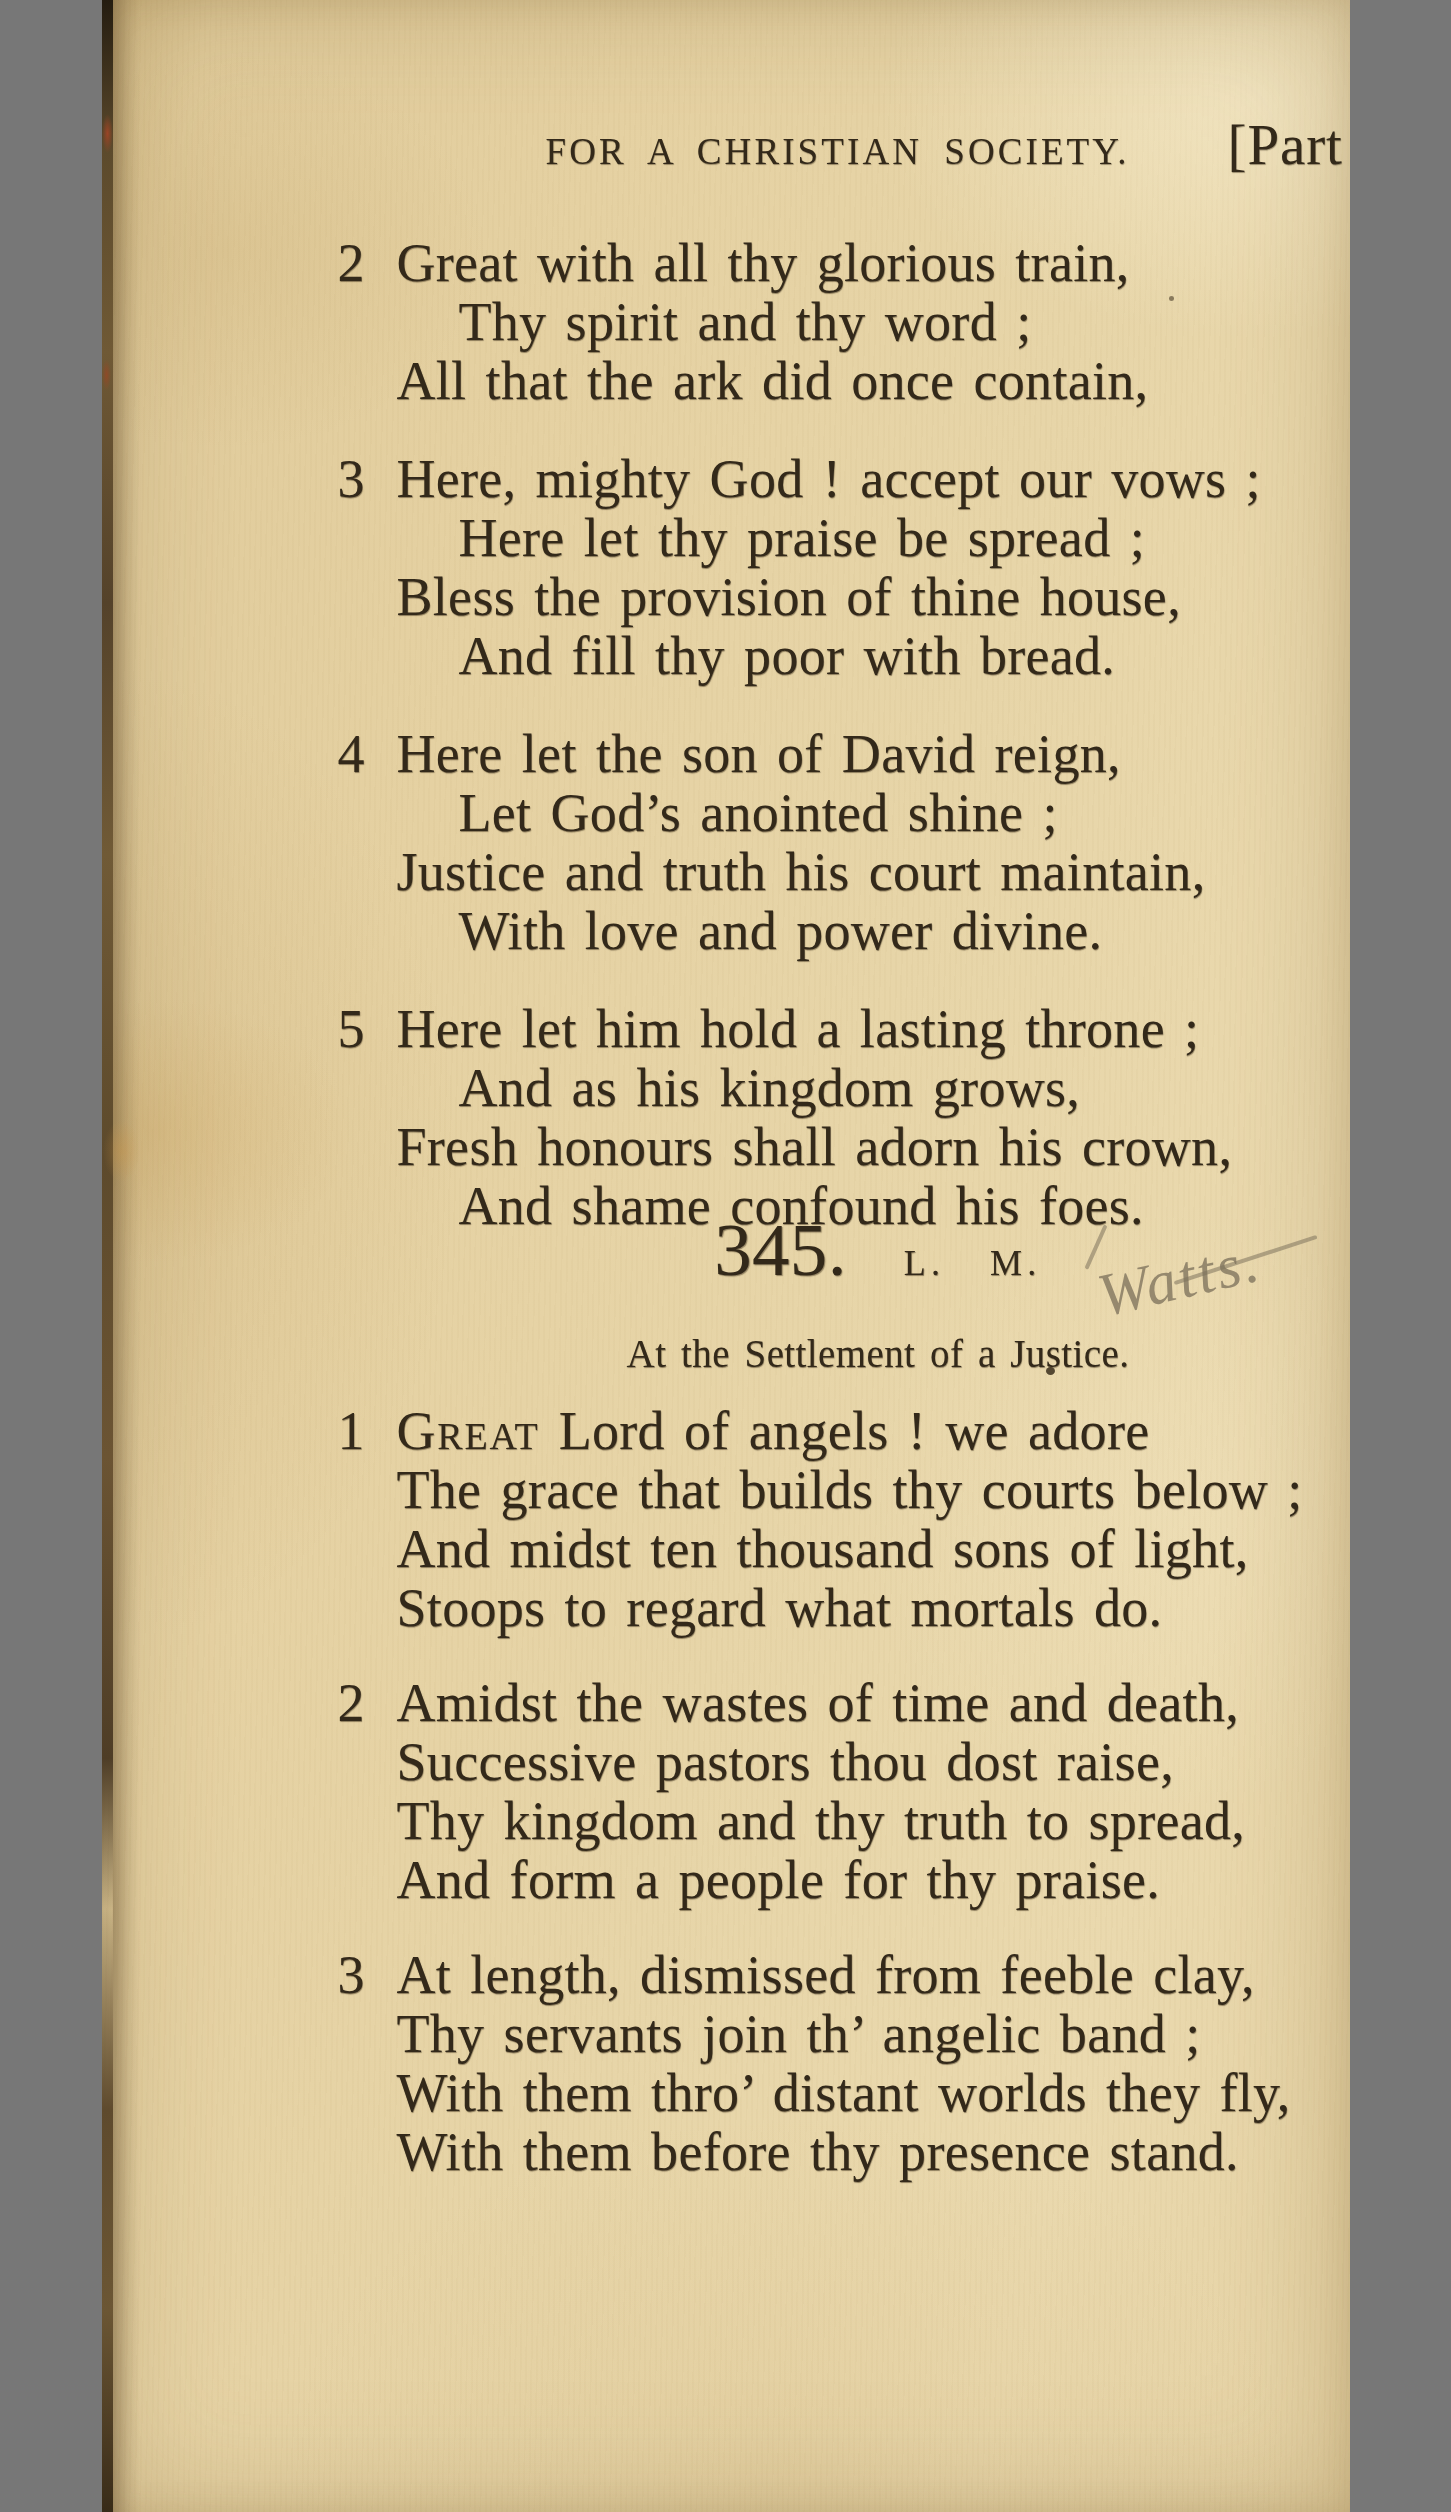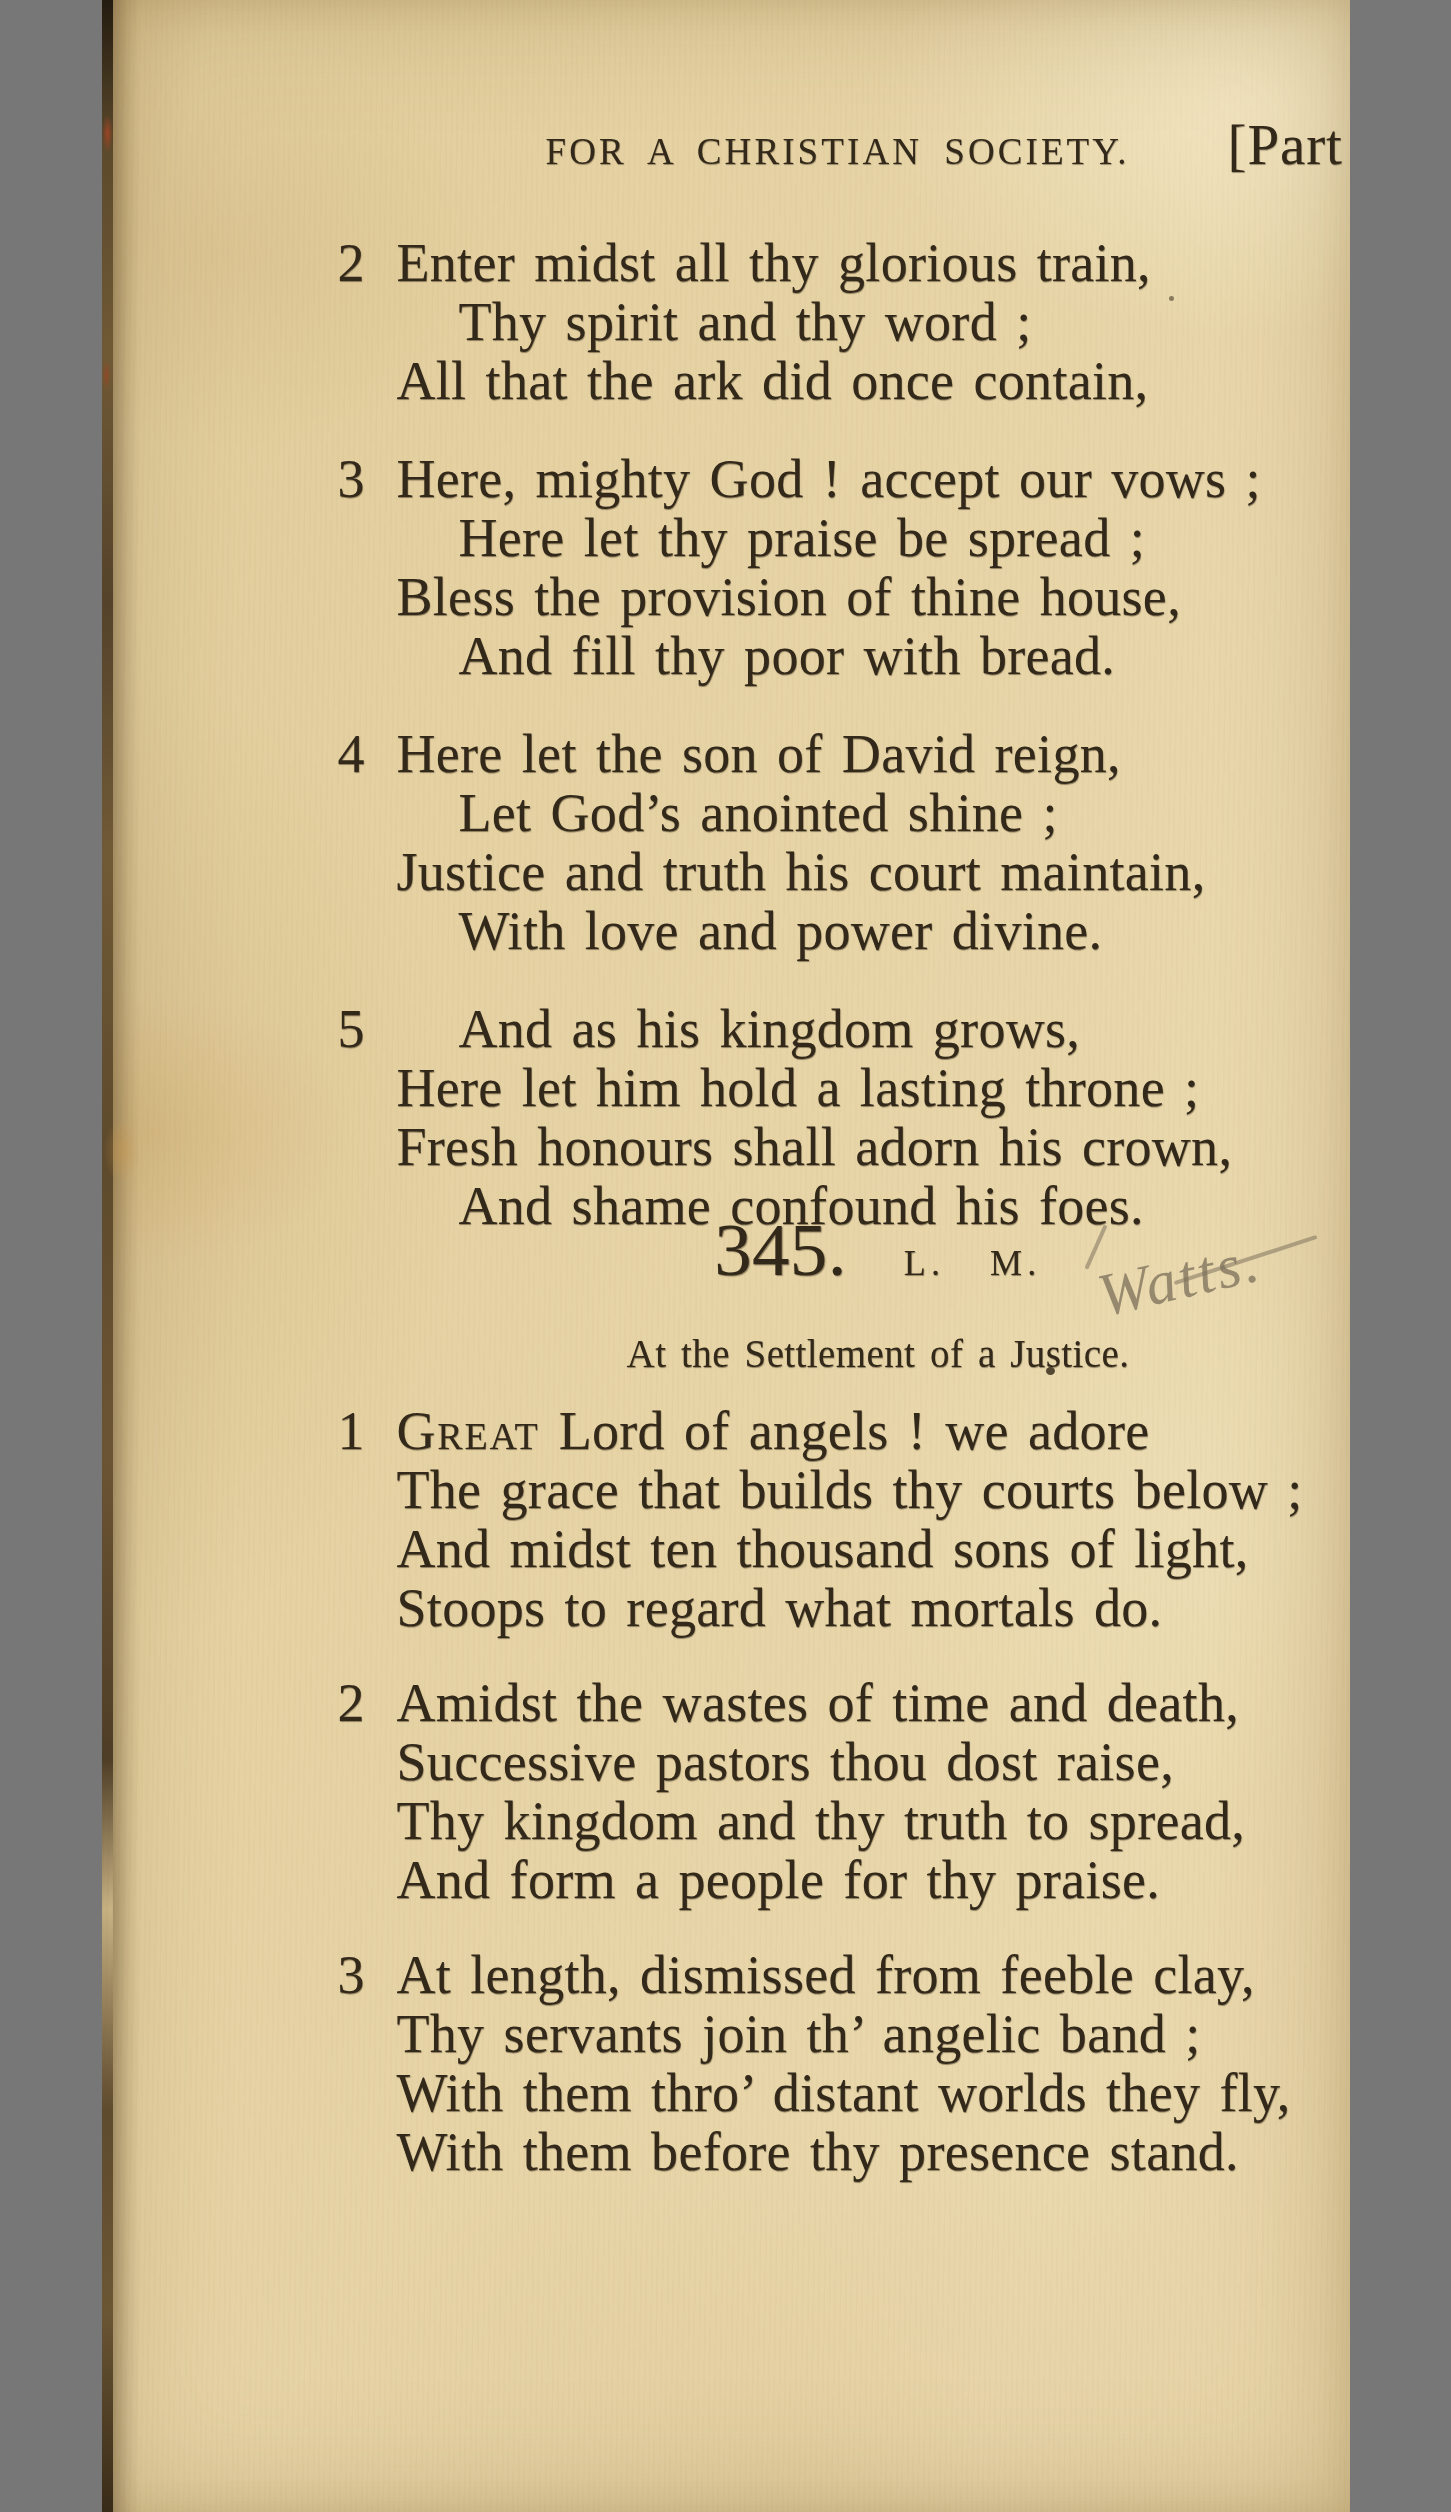--- a/index.html
+++ b/index.html
@@ -131,42 +131,42 @@
   <div class="edge-spot spot3"></div>
 
   <div class="running-title">FOR A CHRISTIAN SOCIETY.</div>
   <div class="part-label">[Part IV.</div>
 
   <main class="content">
 
     <section id="continued-hymn" class="hymn-section">
         <div class="stanza">
           <span class="stanza-number">2</span>
-          <div class="verse-line">Enter midst all thy glorious train,</div>
+          <div class="verse-line">Great with all thy glorious train,</div>
           <div class="verse-line indented">Thy spirit and thy word ;</div>
           <div class="verse-line">All that the ark did once contain,</div>
         </div>
         <div class="stanza">
           <span class="stanza-number">3</span>
           <div class="verse-line">Here, mighty God ! accept our vows ;</div>
           <div class="verse-line indented">Here let thy praise be spread ;</div>
           <div class="verse-line">Bless the provision of thine house,</div>
           <div class="verse-line indented">And fill thy poor with bread.</div>
         </div>
         <div class="stanza">
           <span class="stanza-number">4</span>
           <div class="verse-line">Here let the son of David reign,</div>
           <div class="verse-line indented">Let God’s anointed shine ;</div>
           <div class="verse-line">Justice and truth his court maintain,</div>
           <div class="verse-line indented">With love and power divine.</div>
         </div>
         <div class="stanza">
           <span class="stanza-number">5</span>
+          <div class="verse-line">Here let him hold a lasting throne ;</div>
           <div class="verse-line indented">And as his kingdom grows,</div>
-          <div class="verse-line">Here let him hold a lasting throne ;</div>
           <div class="verse-line">Fresh honours shall adorn his crown,</div>
           <div class="verse-line indented">And shame confound his foes.</div>
         </div>
       </section>
 
     <div class="hymn-heading">
       <span class="hymn-number">345.</span><span class="hymn-meter">L. M.</span>
     </div>
 
     <div class="subtitle">At the Settlement of a Justice.</div>

